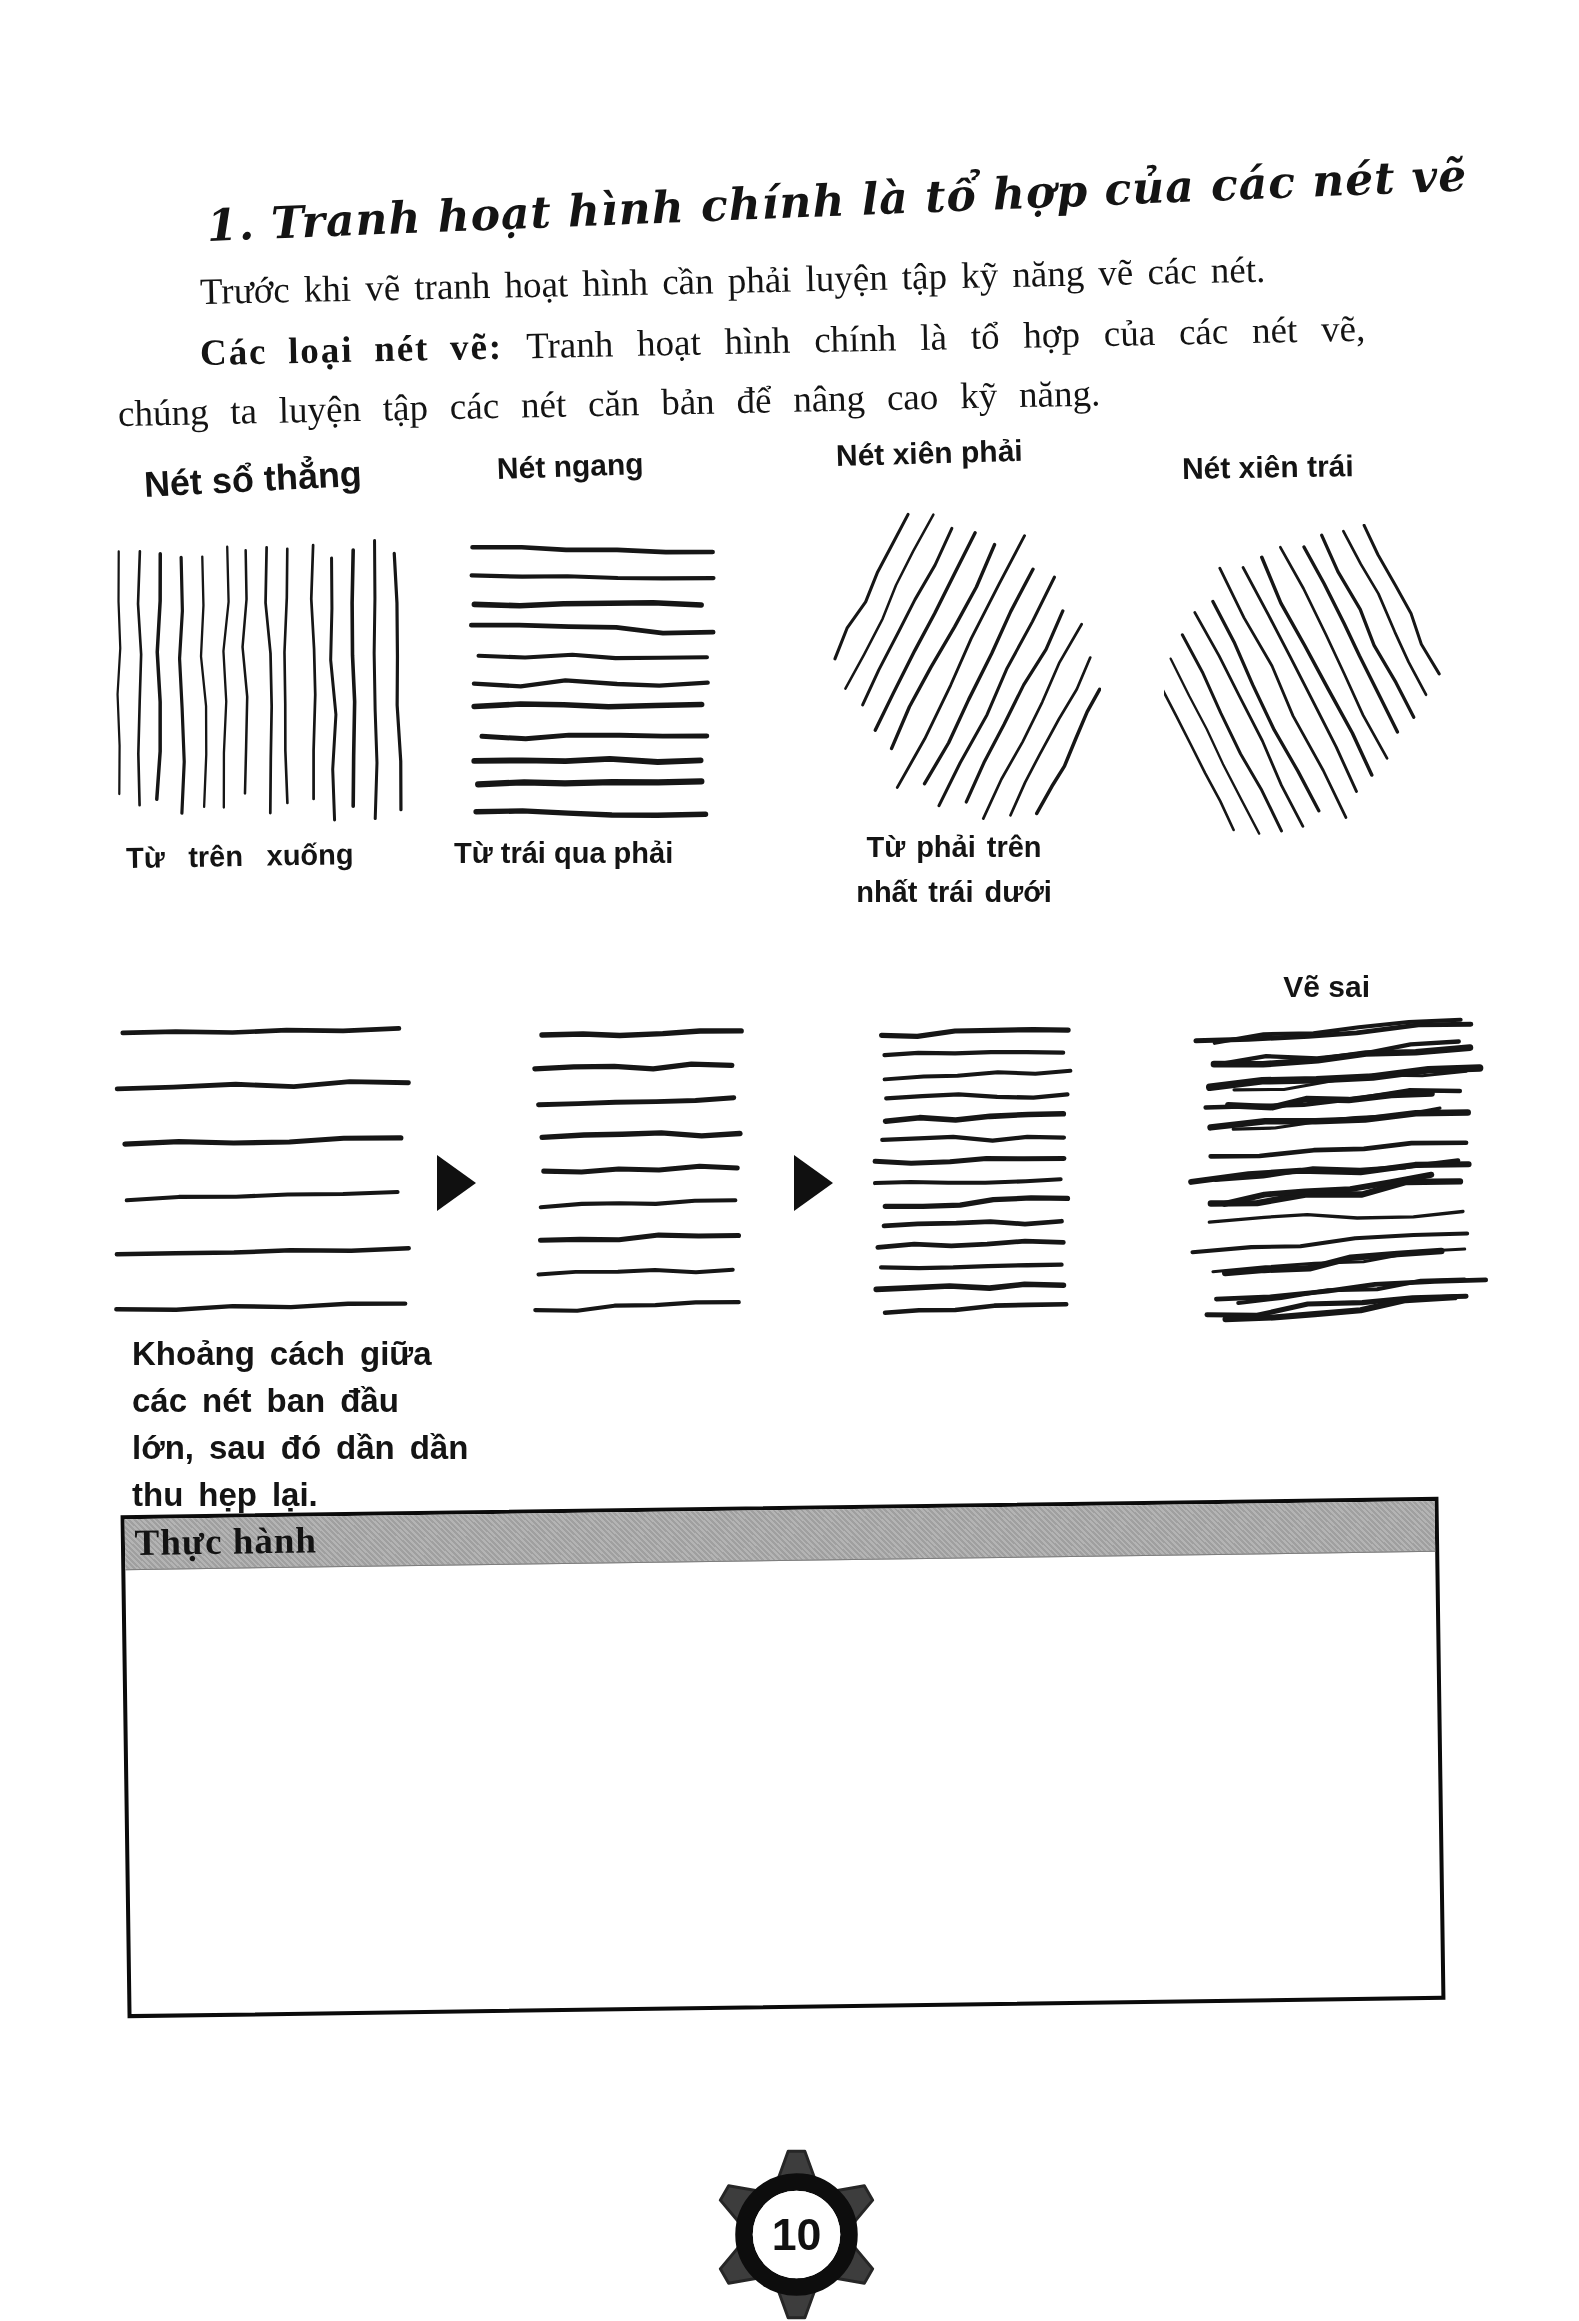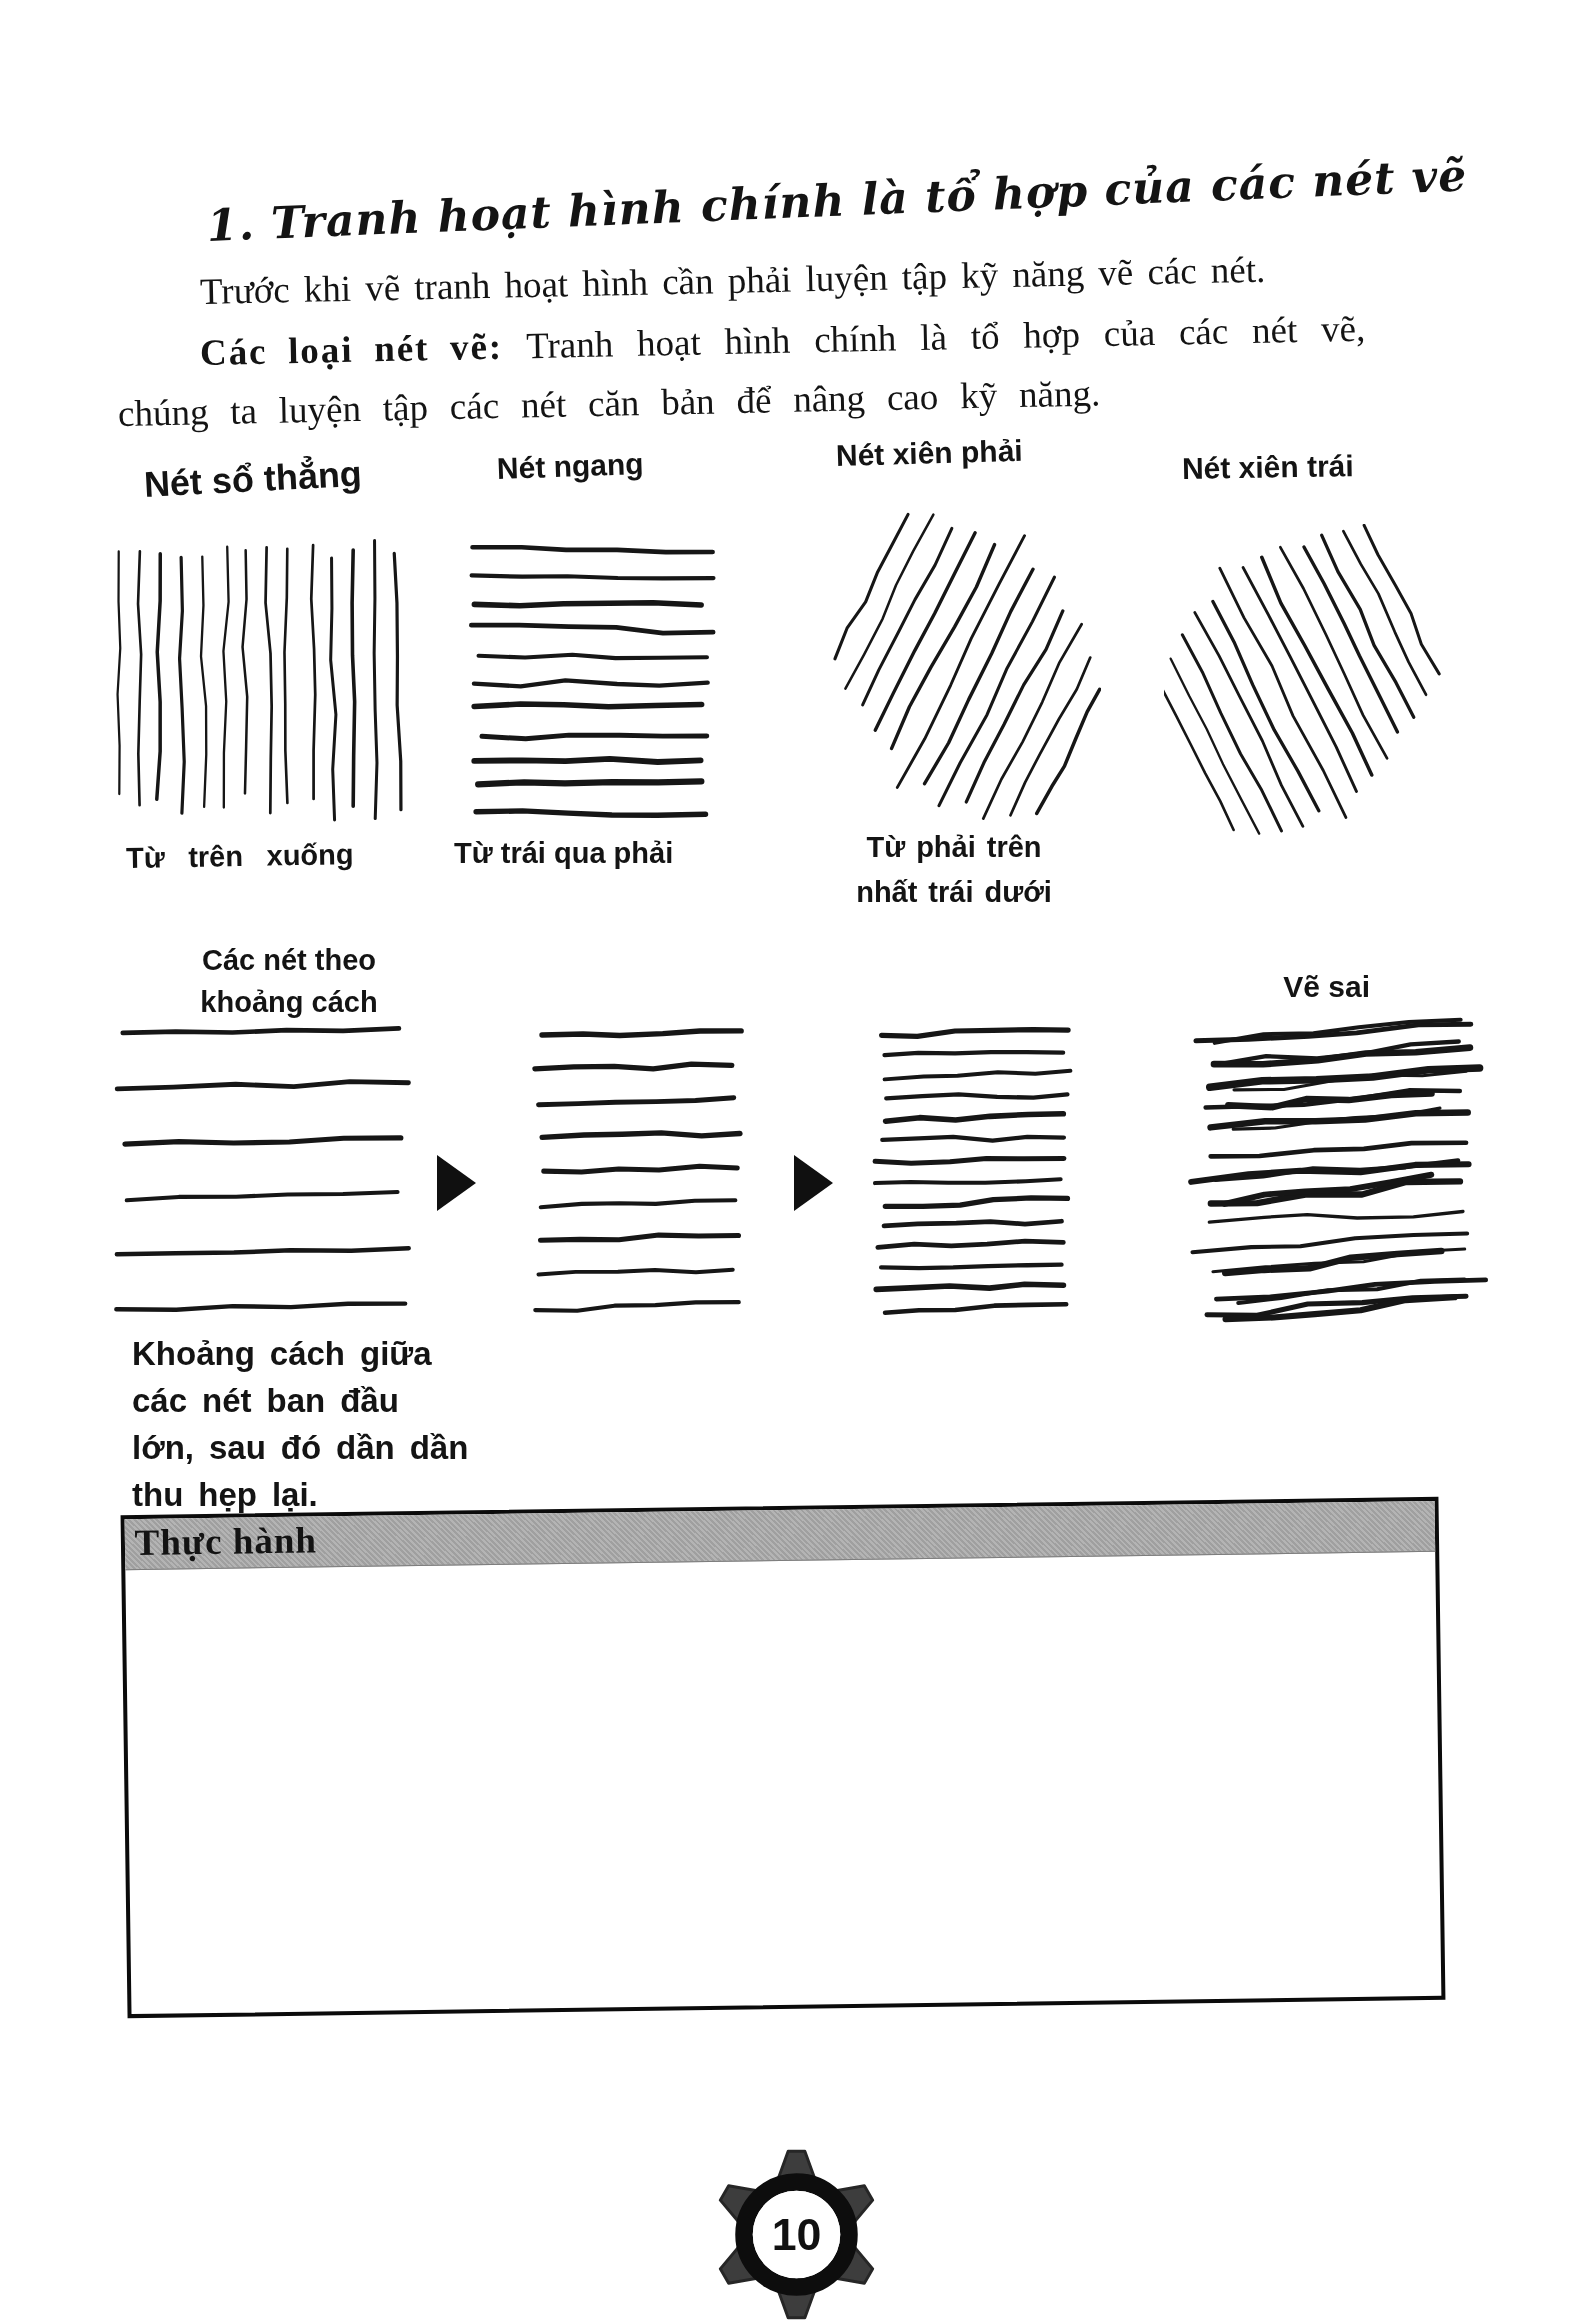--- a/index.html
+++ b/index.html
@@ -108,21 +108,20 @@
       <path d="M31.8,91.0 L56.8,135.7 L77.6,176.8 L101.5,223.4 L121.1,269.2 L143.2,311.4" stroke-width="2.9"></path>
       <path d="M18.9,113.9 L39.5,152.2 L58.6,194.7 L79.0,236.8 L100.2,273.1 L121.1,316.0" stroke-width="3.1"></path>
       <path d="M6.9,138.5 L25.9,176.7 L44.0,211.0 L60.9,247.3 L80.3,284.9 L98.1,318.9" stroke-width="2.4"></path>
       <path d="M-1.8,169.7 L12.6,197.5 L27.6,227.0 L42.4,256.5 L58.0,285.4 L71.8,315.1" stroke-width="2.7"></path>
     </svg>
 
   <div class="abs caption" style="left:126px;top:836px;width:301px;word-spacing:15.5px;transform:rotate(-1deg);">Từ trên xuống</div>
   <div class="abs caption" style="left:454px;top:831px;width:291px;">Từ trái qua phải</div>
   <div class="abs caption" style="left:835px;top:825px;width:238px;text-align:center;word-spacing:2.9px;">Từ phải trên nhất trái dưới</div>
 
-  <div class="abs colhead" style="left:170px;top:939px;width:238px;white-space:normal;text-align:center;line-height:1.45;font-size:29px;">Các nét theo khoảng cách</div>
   <div class="abs colhead" style="left:1215px;top:970px;width:155px;text-align:right;">Vẽ sai</div>
 
   <svg class="abs fig" style="left:112px;top:1019px;" width="301" height="303" viewBox="0 0 310 312">
       <path d="M11.1,14.3 L65.7,13.0 L124.0,13.9 L179.8,11.5 L238.0,12.2 L295.5,9.7" stroke-width="4.8"></path>
       <path d="M5.4,72.0 L63.2,70.2 L127.4,67.2 L187.3,69.6 L244.9,64.4 L305.3,65.6" stroke-width="5.0"></path>
       <path d="M13.3,128.8 L69.0,126.3 L125.3,127.7 L182.7,126.6 L238.6,122.8 L297.5,122.4" stroke-width="5.3"></path>
       <path d="M15.2,186.7 L68.8,183.2 L127.8,183.0 L181.0,180.7 L237.9,180.2 L294.1,178.1" stroke-width="4.2"></path>
       <path d="M5.0,242.3 L65.3,241.3 L125.6,240.5 L183.5,238.2 L246.4,238.6 L305.6,236.1" stroke-width="4.6"></path>
       <path d="M4.5,298.9 L66.1,299.5 L124.3,295.7 L184.3,296.7 L243.1,293.2 L301.9,293.1" stroke-width="4.6"></path>
     </svg>

